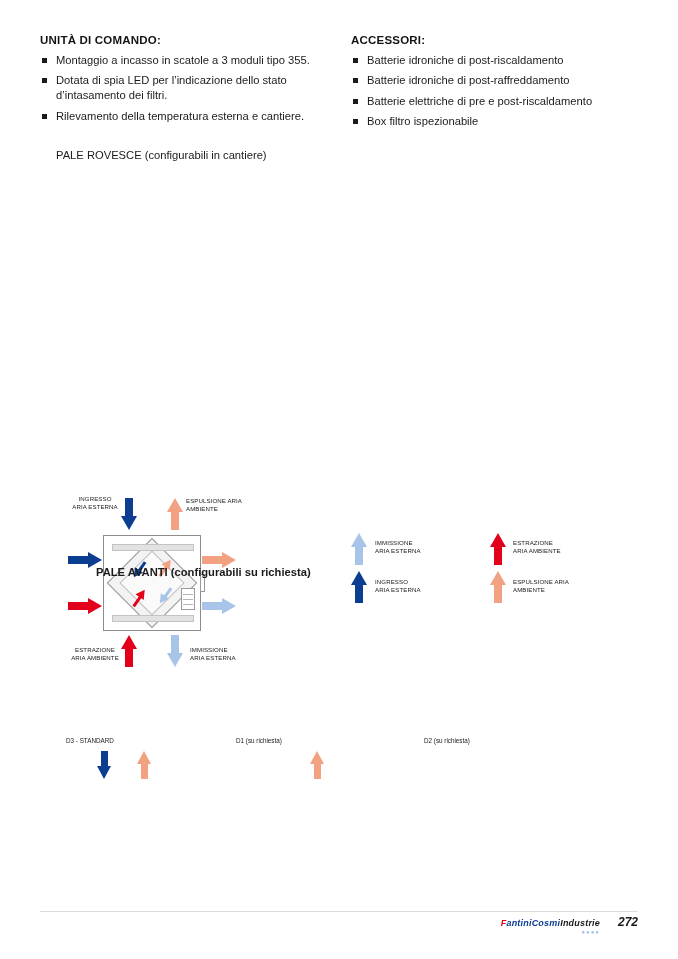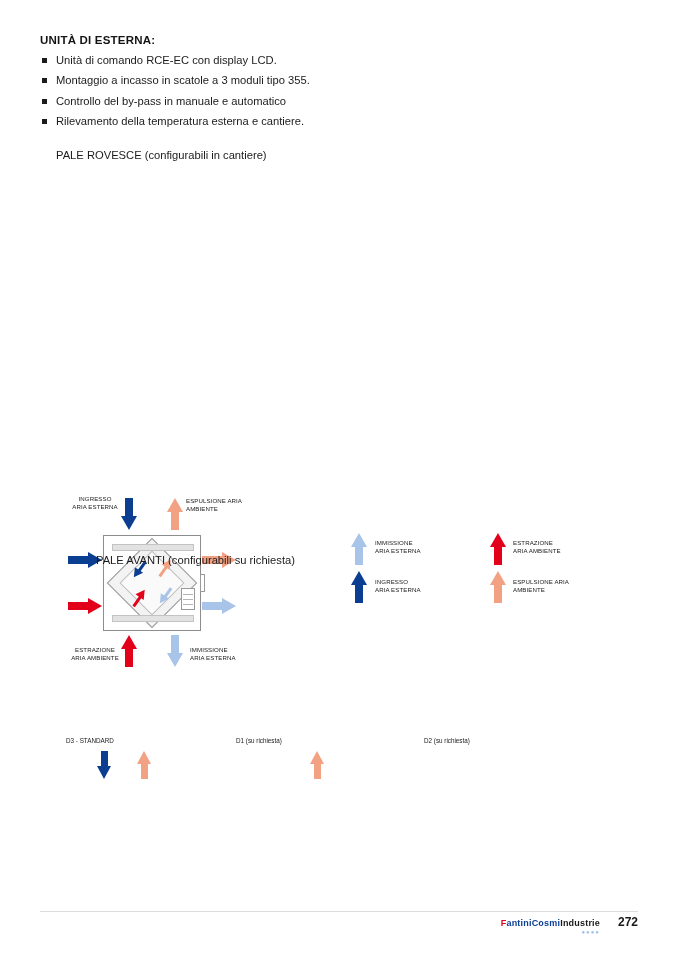--- a/index.html
+++ b/index.html
@@ -113,20 +113,21 @@
 
   
   .arrow { position: absolute; }
   .arrow .shaft { position:absolute; }
   .arrow .head { position:absolute; width:0; height:0; }
 
   .footer {
     position: absolute;
     left: 0; right: 0; bottom: 18px;
     height: 30px;
+    font-style: italic;
   }
   .footer .rule {
     position:absolute; left:40px; right:40px; top:0;
     border-top: 1px solid #dcdcdc;
   }
   .brand {
     position:absolute; right: 78px; top: 7px;
     font-size: 9px; font-weight: 700; letter-spacing:.2px;
   }
   .brand .b1 { color:#e2001a; }
@@ -139,26 +140,34 @@
   }
   .panel-cap { position:absolute; font-size:6.3px; color:#1b1b1b; }
 </style>
 </head>
 <body>
 
 <div class="page">
 
   <div class="top-cols">
     <div class="col">
-      <div class="col-head">UNITÀ DI ESTERNA:</div>
+      <div class="col-head">UNITÀ DI COMANDO:</div>
       <ul class="bullets">
-        <li>Unità di comando RCE-EC con display LCD.</li>
         <li>Montaggio a incasso in scatole a 3 moduli tipo 355.</li>
-        <li>Controllo del by-pass in manuale e automatico</li>
+        <li>Dotata di spia LED per l’indicazione dello stato d’intasamento dei filtri.</li>
         <li>Rilevamento della temperatura esterna e cantiere.</li>
+      </ul>
+    </div>
+    <div class="col">
+      <div class="col-head">ACCESSORI:</div>
+      <ul class="bullets">
+        <li>Batterie idroniche di post-riscaldamento</li>
+        <li>Batterie idroniche di post-raffreddamento</li>
+        <li>Batterie elettriche di pre e post-riscaldamento</li>
+        <li>Box filtro ispezionabile</li>
       </ul>
     </div>
   </div>
 
   <div class="subsection-title">PALE ROVESCE (configurabili in cantiere)</div>
 
   <div class="diagram-wrap">
 
     <div class="lbl" style="left:55px; top:334px; width:80px;">INGRESSO
 ARIA ESTERNA</div>
@@ -259,21 +268,21 @@
 
       <div class="arrow" style="left:490px; top:410px; width:16px; height:32px;">
         <div class="head" style="left:0; top:0; border-left:8px solid transparent; border-right:8px solid transparent; border-bottom:14px solid #f2a183;"></div>
         <div class="shaft" style="left:4px; top:12px; width:8px; height:20px; background:#f2a183;"></div>
       </div>
       <div class="lbl left" style="left:513px; top:417px; width:95px;">ESPULSIONE ARIA
 AMBIENTE</div>
     </div>
   </div>
 
-  <div class="subsection-title" style="margin-top:4px; position:absolute; left:40px; top:550px;">PALE AVANTI (configurabili su richiesta)</div>
+  <div class="subsection-title" style="margin-top:16px; position:absolute; left:40px; top:550px;font-weight:bold;">PALE AVANTI (configurabili su richiesta)</div>
 
   <div class="diagram-wrap">
 
     <div class="panel-cap" style="left:66px; top:576px;">D3 - STANDARD</div>
 
     <div class="arrow" style="left:97px; top:590px; width:14px; height:28px;">
       <div class="shaft" style="left:3.5px; top:0; width:7px; height:17px; background:#0b3d91;"></div>
       <div class="head" style="left:0; top:15px; border-left:7px solid transparent; border-right:7px solid transparent; border-top:13px solid #0b3d91;"></div>
     </div>
     <div class="arrow" style="left:137px; top:590px; width:14px; height:28px;">

